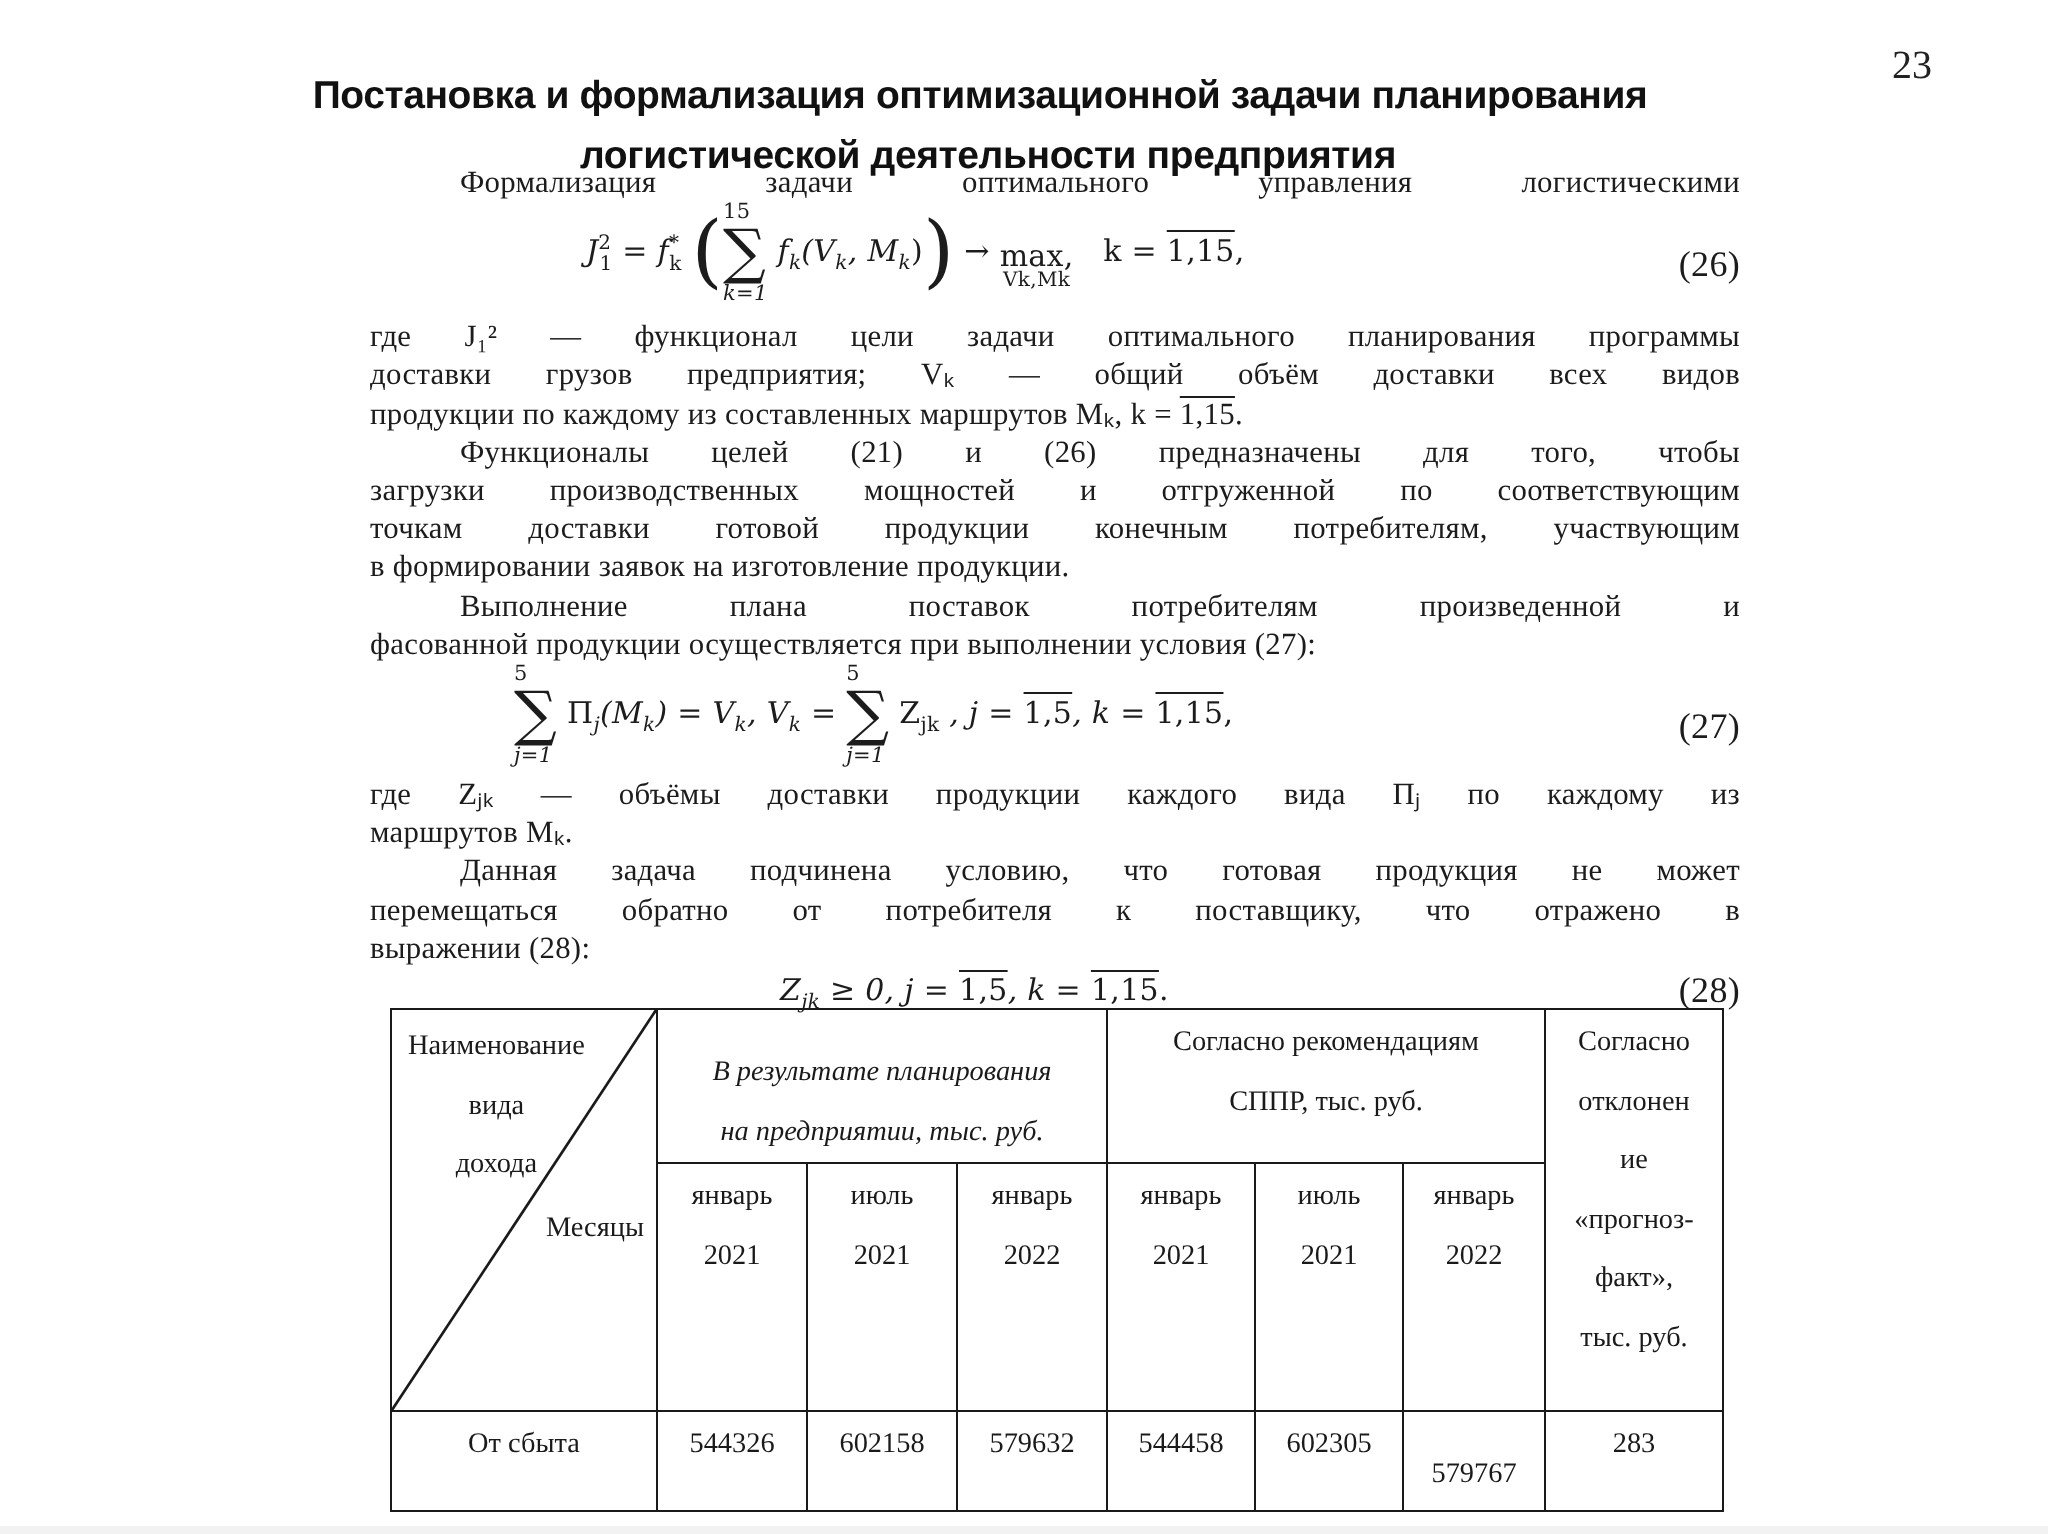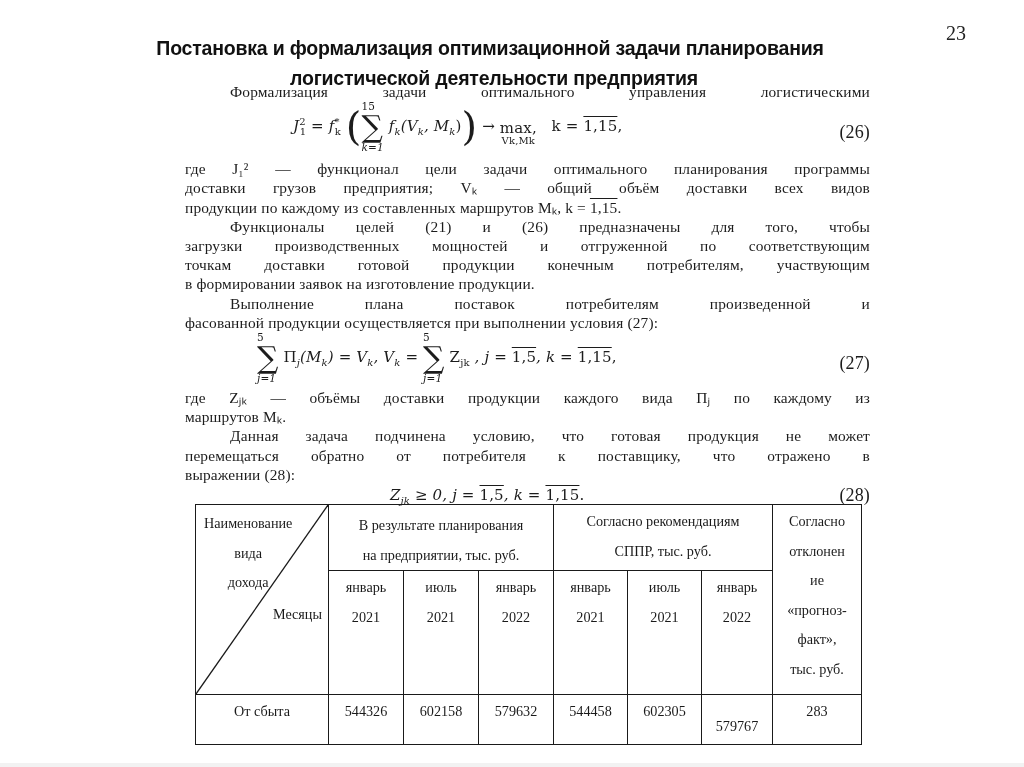--- a/index.html
+++ b/index.html
@@ -123,21 +123,21 @@
       <svg viewBox="0 0 132 186" preserveAspectRatio="none">
         <line x1="132" y1="0" x2="0" y2="186" stroke="#1a1a1a" stroke-width="1.3"></line>
       </svg>
       <div class="t-name">
         <div>Наименование</div>
         <div>вида</div>
         <div>дохода</div>
       </div>
       <div class="t-months">Месяцы</div>
     </td>
-    <td colspan="3" style="padding-top:6px;">
+    <td colspan="3" style="padding-top:17px;font-style:italic;">
       <div>В результате планирования</div>
       <div>на предприятии, тыс. руб.</div>
     </td>
     <td colspan="3" style="padding-top:2px;">
       <div>Согласно рекомендациям</div>
       <div>СППР, тыс. руб.</div>
     </td>
     <td rowspan="2" style="width:88px; padding-top:2px;">
       <div>Согласно</div>
       <div>отклонен</div>

